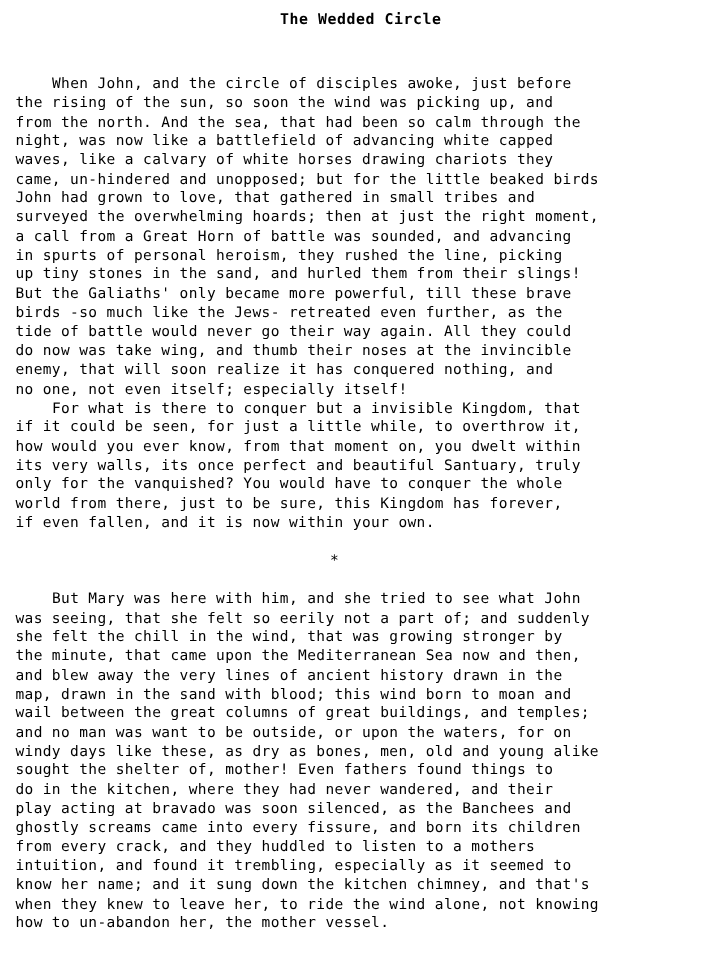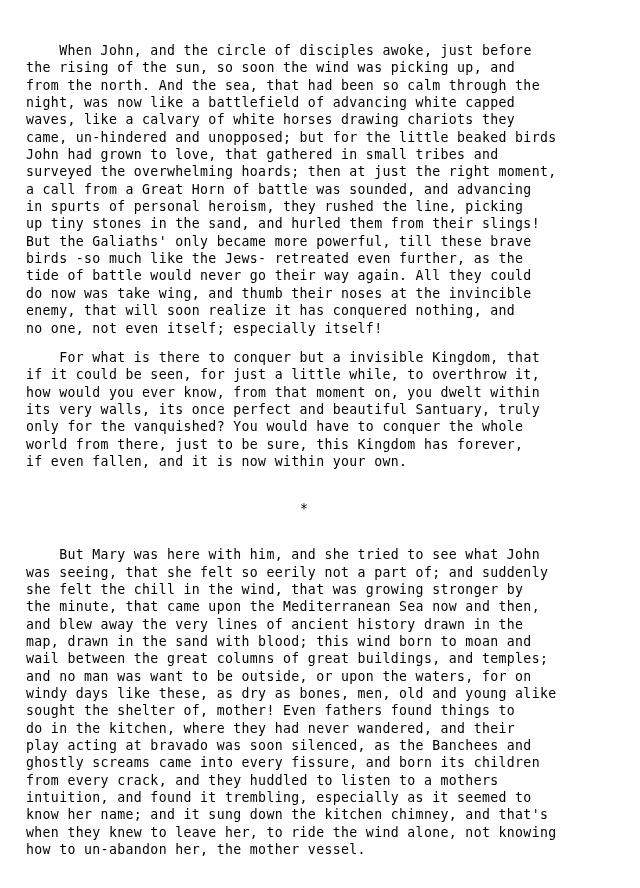--- a/index.html
+++ b/index.html
@@ -33,39 +33,40 @@
   .body-block {
     margin-top: 42px;
     padding-left: 14px;
     padding-right: 6px;
   }
   .para {
     font-size: 13.2px;
     line-height: 17.35px;
     letter-spacing: 0.35px;
     white-space: pre-wrap;
-    margin: 12px;
+    margin: 0;
     word-spacing: 0px;
   }
   .sep {
     text-align: center;
     font-size: 13.2px;
     line-height: 17.35px;
     margin: 0;
     padding-right: 40px;
   }
   .gap {
     height: 17.35px;
   }
 </style>
 </head>
 <body>
 
 <div class="page">
 
+  <h1 class="title">The Wedded Circle</h1>
 
   <div class="body-block">
 
     <p class="para">    When John, and the circle of disciples awoke, just before
 the rising of the sun, so soon the wind was picking up, and
 from the north. And the sea, that had been so calm through the
 night, was now like a battlefield of advancing white capped
 waves, like a calvary of white horses drawing chariots they
 came, un-hindered and unopposed; but for the little beaked birds
 John had grown to love, that gathered in small tribes and

